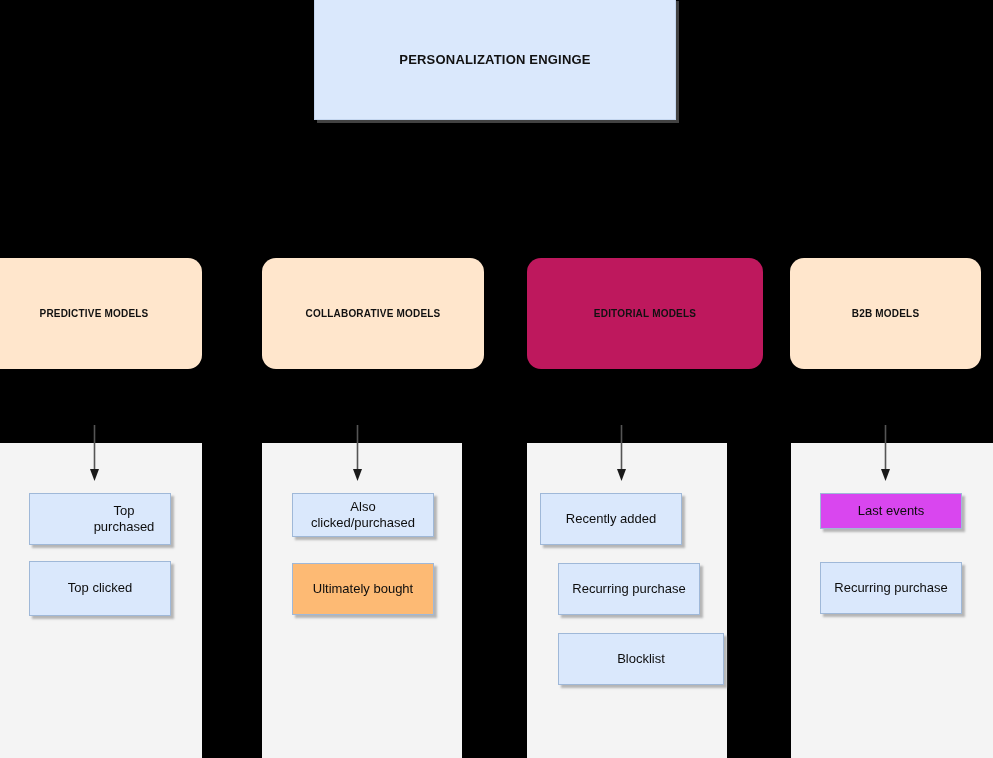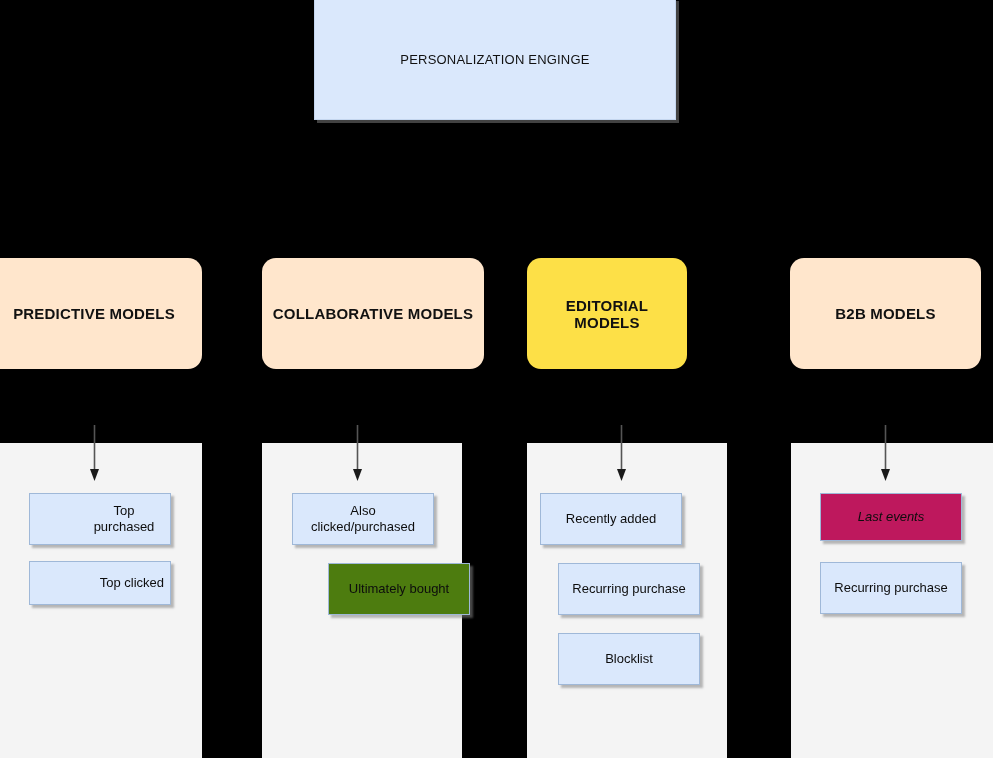--- a/index.html
+++ b/index.html
@@ -28,43 +28,43 @@
     height: 122px;
     background: #dae8fc;
     border: 1px solid #c4d6ef;
     box-shadow: 3px 3px 0 rgba(120,120,120,0.55);
     display: flex;
     align-items: center;
     justify-content: center;
   }
   .engine-label {
     font-size: 13px;
-    font-weight: normal;
+    font-weight: bold;
     color: #111111;
     letter-spacing: 0.2px;
     text-align: center;
   }
 
   
   .model-box {
     position: absolute;
     top: 258px;
     height: 111px;
     background: #ffe6cc;
     border-radius: 14px;
     display: flex;
     align-items: center;
     justify-content: center;
   }
   .model-label {
-    font-size: 15px;
+    font-size: 10px;
     font-weight: bold;
     color: #111111;
     letter-spacing: 0.2px;
-    text-align: center;
+    text-align: right;
     padding: 0 8px;
   }
 
   
   .panel {
     position: absolute;
     top: 443px;
     height: 315px;
     background: #f4f4f4;
   }
@@ -112,21 +112,21 @@
       <div class="panel" style="left: 791px; width: 202px; background: rgb(244, 244, 244);"></div>
     </div>
 
   <div id="models">
       <div class="model-box" style="left: -14px; width: 216px; background: rgb(255, 230, 204);">
         <span class="model-label">PREDICTIVE MODELS</span>
       </div>
       <div class="model-box" style="left: 262px; width: 222px; background: rgb(255, 230, 204);">
         <span class="model-label">COLLABORATIVE MODELS</span>
       </div>
-      <div class="model-box" style="left: 527px; width: 160px; background: #fde047;">
+      <div class="model-box" style="left: 527px; width: 236px; background: #be185d;">
         <span class="model-label">EDITORIAL MODELS</span>
       </div>
       <div class="model-box" style="left: 790px; width: 191px; background: rgb(255, 230, 204);">
         <span class="model-label">B2B MODELS</span>
       </div>
     </div>
 
   <div id="arrows">
       <div class="arrow" style="left: 89px; top: 425px;">
         <svg width="11" height="60" viewBox="0 0 11 60">
@@ -151,39 +151,39 @@
           <line x1="5.5" y1="0" x2="5.5" y2="48" stroke="#555555" stroke-width="1.6"></line>
           <polygon points="5.5,56 1,44 10,44" fill="#1a1a1a"></polygon>
         </svg>
       </div>
     </div>
 
   <div id="leaves">
       <div class="leaf" style="left: 29px; top: 493px; width: 142px; height: 52px; background: rgb(218, 232, 252); padding-left: 48px;">
         <span class="leaf-label">Top purchased</span>
       </div>
-      <div class="leaf" style="left: 29px; top: 561px; width: 142px; height: 44px; background: rgb(218, 232, 252); justify-content: flex-end;">
+      <div class="leaf" style="left: 29px; top: 561px; width: 142px; height: 55px; background: rgb(218, 232, 252);">
         <span class="leaf-label">Top clicked</span>
       </div>
-      <div class="leaf" style="left: 292px; top: 493px; width: 142px; height: 52px; background: rgb(218, 232, 252);">
+      <div class="leaf" style="left: 292px; top: 493px; width: 142px; height: 44px; background: rgb(218, 232, 252);">
         <span class="leaf-label">Also clicked/purchased</span>
       </div>
-      <div class="leaf" style="left: 292px; top: 563px; width: 142px; height: 52px; background: #4d7c0f; margin-left: 36px;">
+      <div class="leaf" style="left: 292px; top: 563px; width: 142px; height: 52px; background: #fdba74;">
         <span class="leaf-label">Ultimately bought</span>
       </div>
       <div class="leaf" style="left: 540px; top: 493px; width: 142px; height: 52px; background: rgb(218, 232, 252);">
         <span class="leaf-label">Recently added</span>
       </div>
       <div class="leaf" style="left: 558px; top: 563px; width: 142px; height: 52px; background: rgb(218, 232, 252);">
         <span class="leaf-label">Recurring purchase</span>
       </div>
-      <div class="leaf" style="left: 558px; top: 633px; width: 142px; height: 52px; background: rgb(218, 232, 252);">
+      <div class="leaf" style="left: 558px; top: 633px; width: 166px; height: 52px; background: rgb(218, 232, 252);">
         <span class="leaf-label">Blocklist</span>
       </div>
-      <div class="leaf" style="left: 820px; top: 493px; width: 142px; height: 48px; background: #be185d; font-style: italic;">
+      <div class="leaf" style="left: 820px; top: 493px; width: 142px; height: 36px; background: #d946ef;">
         <span class="leaf-label">Last events</span>
       </div>
       <div class="leaf" style="left: 820px; top: 562px; width: 142px; height: 52px; background: rgb(218, 232, 252);">
         <span class="leaf-label">Recurring purchase</span>
       </div>
     </div>
 
 </div>
 
 </body></html>

